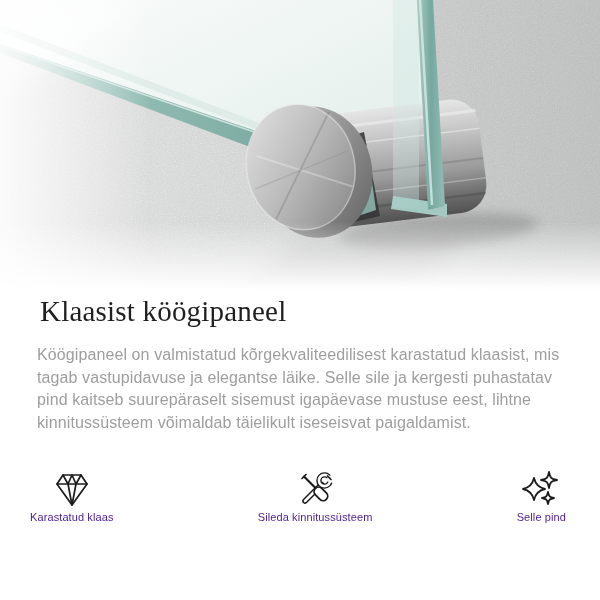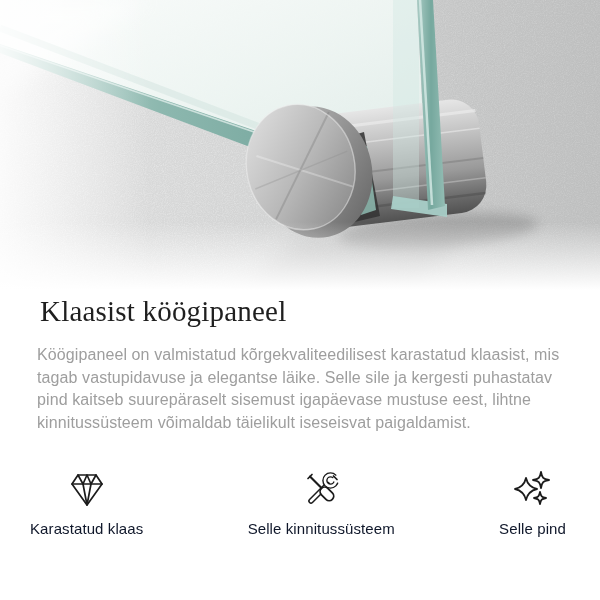--- a/index.html
+++ b/index.html
@@ -15,21 +15,21 @@
   .headline{font-family:"Liberation Serif",serif;font-weight:400;color:#1f1f1f;
             font-size:29px;line-height:35px;letter-spacing:.2px;margin:0;}
   .paragraph{margin:15px 0 0 -3px;max-width:533px;font-size:16px;line-height:22.5px;
              color:#9e9e9e;letter-spacing:.1px;}
 
   
   .features{display:flex;justify-content:space-between;align-items:flex-start;
             padding:0 34px 0 30px;margin-top:35px;}
   .feature{display:flex;flex-direction:column;align-items:center;text-align:center;}
   .feature .ficon{width:42px;height:42px;display:flex;align-items:center;justify-content:center;}
-  .feature .flabel{margin-top:9px;font-size:15px;color:#0f172a;letter-spacing:.1px;white-space:nowrap;}
+  .feature .flabel{font-size:11px;color:#4c1d95;letter-spacing:.1px;white-space:nowrap;}
 </style>
 </head>
 <body>
 
 <div class="page">
 
   <div class="photo">
     <svg width="600" height="290" viewBox="0 0 600 290">
       <defs>
         <linearGradient id="wallGrad" x1="0" y1="0" x2="1" y2="0">
@@ -176,21 +176,21 @@
           <circle cx="29.5" cy="10.5" r="5.6" stroke="#1b1b1b" stroke-width="5.4" fill="none"></circle>
           <circle cx="29.5" cy="10.5" r="5.6" stroke="#ffffff" stroke-width="2.6" fill="none"></circle>
           <polygon points="29.5,10.5 40,1.5 40,13.5" fill="#ffffff" stroke="none"></polygon>
           <path d="M32.5 6 L36 9.5" stroke="#1b1b1b" stroke-width="1.7"></path>
 
           <path d="M7 8.5 L11 4.5" stroke="#1b1b1b" stroke-width="1.7"></path>
           <path d="M9 6.5 L21 18.5" stroke="#1b1b1b" stroke-width="2.1"></path>
           <rect x="18.2" y="19.4" width="15.4" height="9" rx="4.5" transform="rotate(45 25.9 23.9)" stroke="#1b1b1b" stroke-width="1.8" fill="#ffffff"></rect>
         </svg>
       </span>
-      <span class="flabel">Selle kinnitussüsteem</span>
+      <span class="flabel">Sileda kinnitussüsteem</span>
     </div>
 
     <div class="feature">
       <span class="ficon">
         <svg width="40" height="40" viewBox="0 0 40 40" fill="none" stroke="#1b1b1b" stroke-width="1.8" stroke-linejoin="round">
           <path d="M13 8 C14.5 14.5 17.5 17.5 24 19 C17.5 20.5 14.5 23.5 13 30 C11.5 23.5 8.5 20.5 2 19 C8.5 17.5 11.5 14.5 13 8 Z"></path>
           <path d="M28 2 C29 7.8 30.2 9 36 10 C30.2 11 29 12.2 28 18 C27 12.2 25.8 11 20 10 C25.8 9 27 7.8 28 2 Z"></path>
           <path d="M27 22 C27.8 26.2 28.8 27.2 33 28 C28.8 28.8 27.8 29.8 27 34 C26.2 29.8 25.2 28.8 21 28 C25.2 27.2 26.2 26.2 27 22 Z"></path>
         </svg>
       </span>

